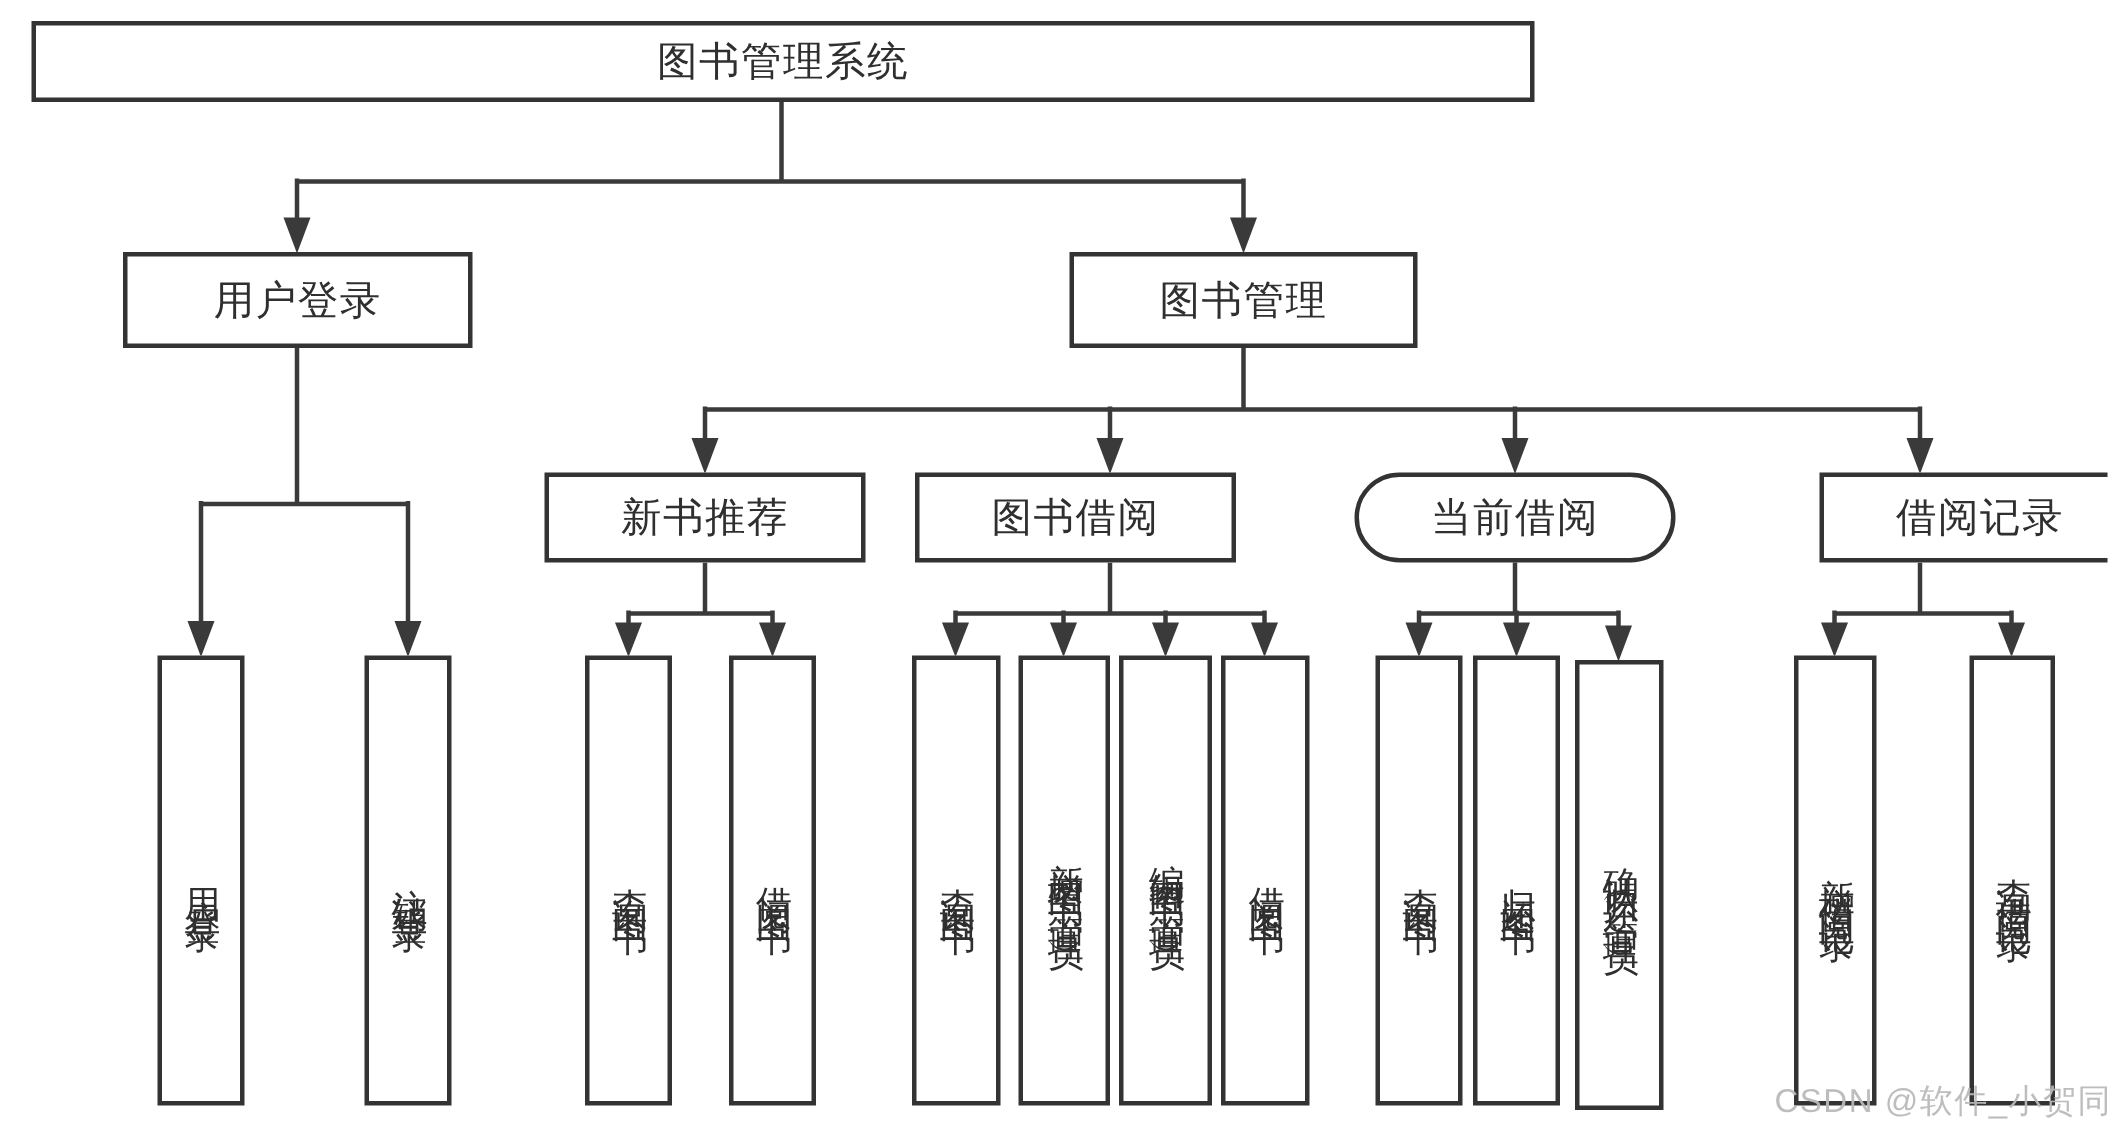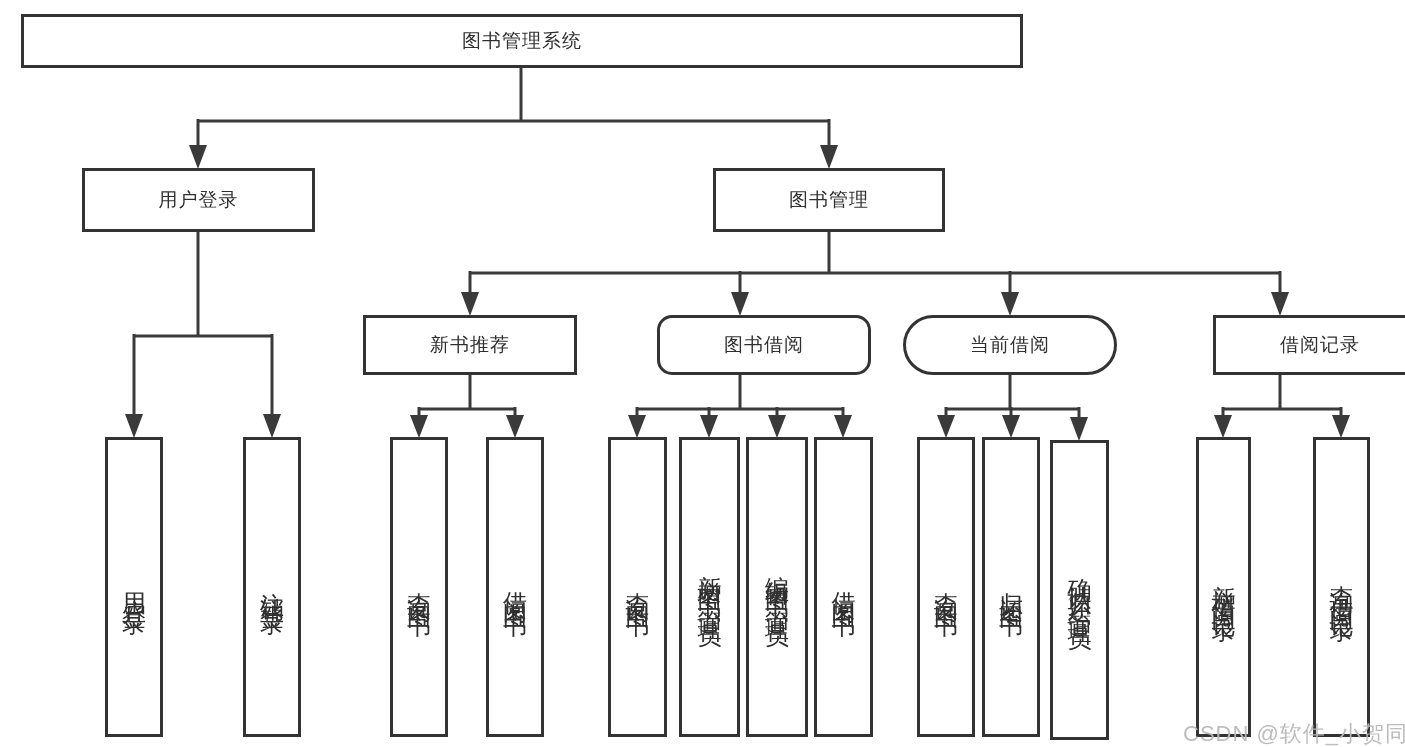--- a/index.html
+++ b/index.html
@@ -12,21 +12,21 @@
   }
   .connectors {
     position: absolute; left: 0; top: 0; z-index: 1; pointer-events: none;
   }
   .node {
     position: absolute; box-sizing: border-box;
     border: 3px solid #333333; background: #ffffff;
     display: flex; align-items: center; justify-content: center;
     color: #2f2f2f; z-index: 2;
   }
-  .hnode { font-size: 19px; letter-spacing: 1px; }
+  .hnode { font-size: 27px; letter-spacing: 1px; }
   .leaf  { font-size: 24px; }
   .vtext {
     writing-mode: vertical-rl; text-orientation: mixed;
     letter-spacing: 7px; line-height: 1; white-space: nowrap;
   }
   .watermark {
     position: absolute; z-index: 10; left: 1183px; top: 719px;
     font-size: 22px; color: rgba(185,185,185,0.95);
     letter-spacing: 1px; white-space: nowrap;
   }
@@ -105,21 +105,21 @@
   <div class="node hnode" style="left:82px; top:168px; width:233px; height:64px;">
     <span>用户登录</span>
   </div>
   <div class="node hnode" style="left:713px; top:168px; width:232px; height:64px;">
     <span>图书管理</span>
   </div>
 
   <div class="node hnode" style="left:363px; top:315px; width:214px; height:60px;">
     <span>新书推荐</span>
   </div>
-  <div class="node hnode" style="left:657px; top:315px; width:214px; height:60px;border-radius:15px;">
+  <div class="node hnode" style="left:610px; top:315px; width:214px; height:60px;">
     <span>图书借阅</span>
   </div>
   <div class="node hnode" style="left:903px; top:315px; width:214px; height:60px;border-radius:30px;">
     <span>当前借阅</span>
   </div>
   <div class="node hnode" style="left:1173px; top:315px; width:214px; height:60px;margin-left:40px;">
     <span>借阅记录</span>
   </div>
 
   <div class="node leaf" style="left:105px; top:437px; width:58px; height:300px;">

